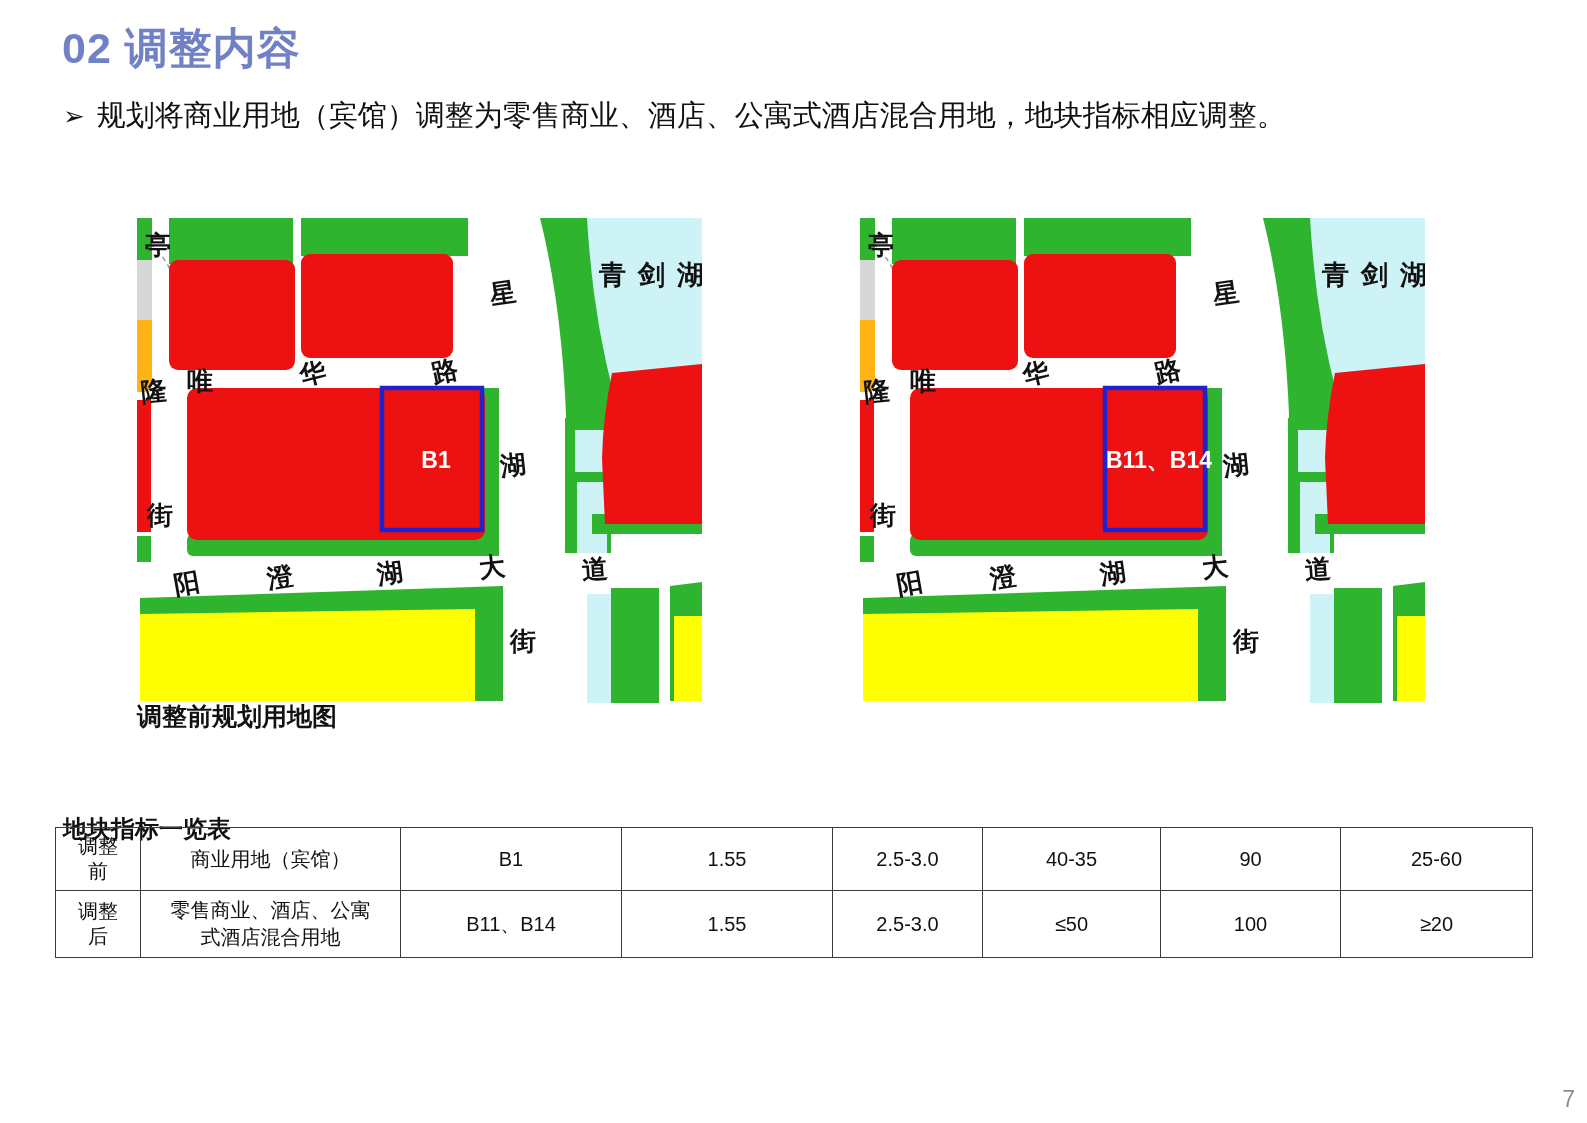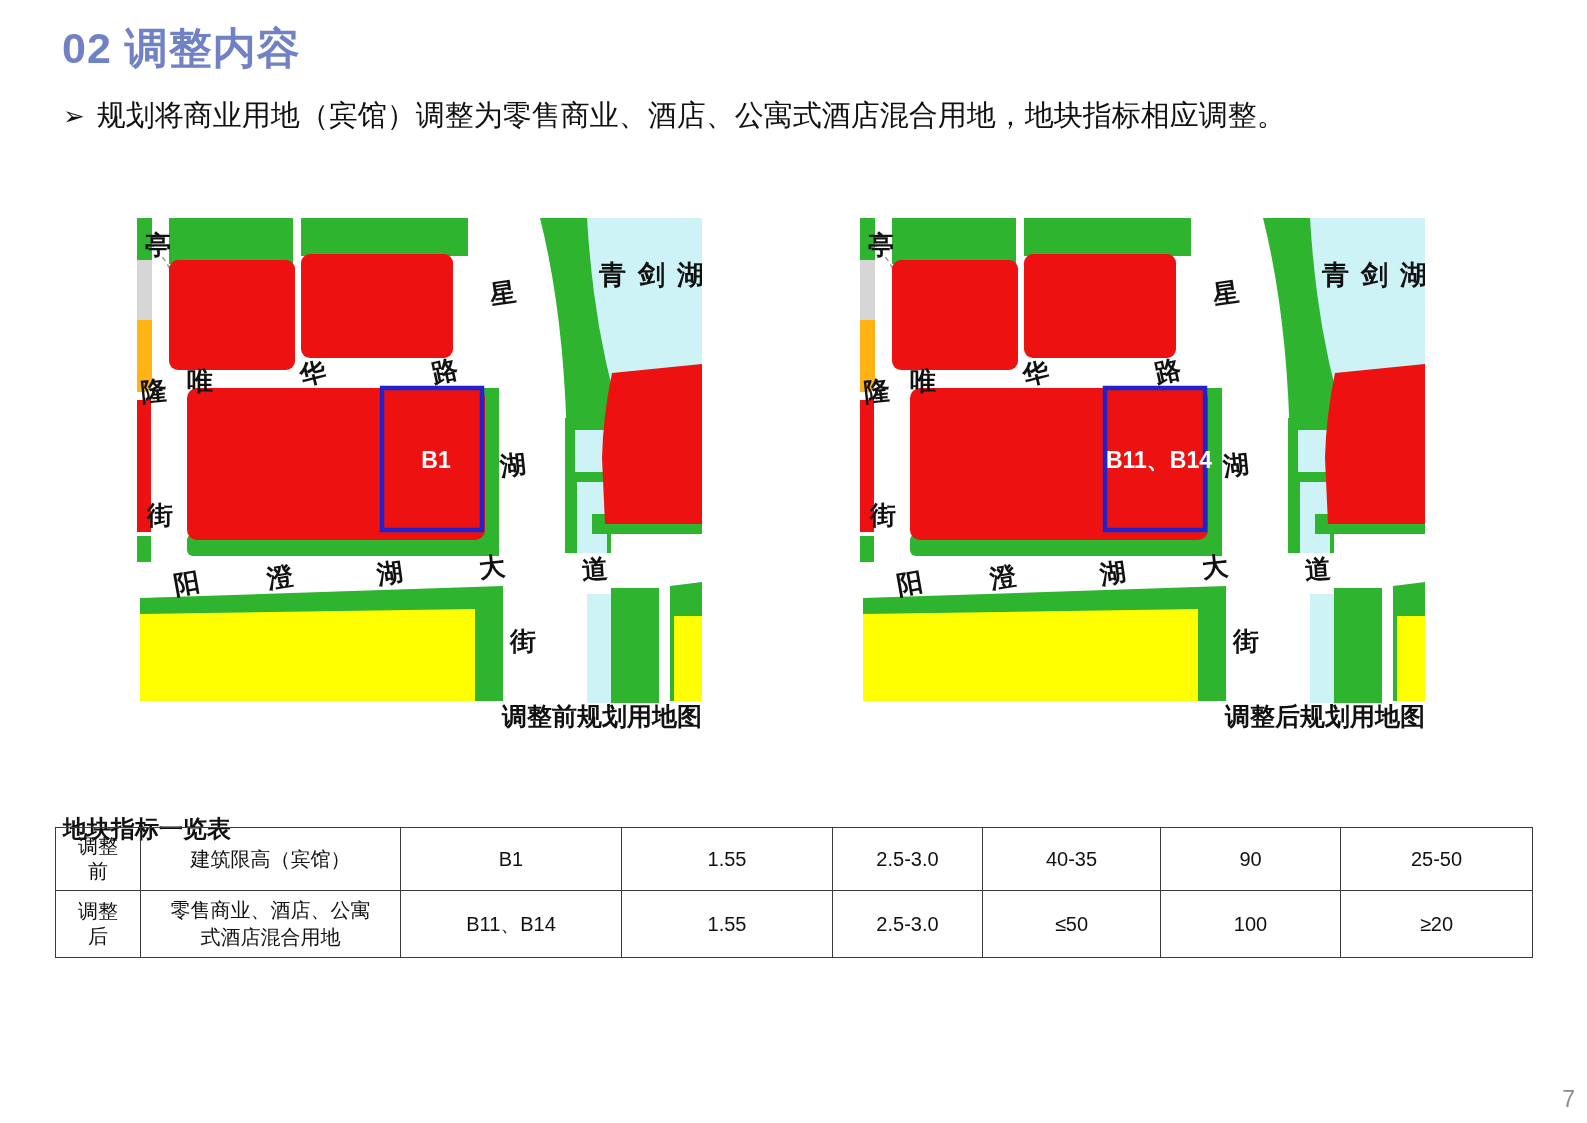--- a/index.html
+++ b/index.html
@@ -13,21 +13,21 @@
   }
   .bullet-line{
     position:absolute; left:63px; top:96px; font-size:29px; color:#111;
     display:flex; align-items:center; white-space:nowrap;
   }
   .bullet-marker{ font-size:26px; margin-right:12px; color:#111; }
   .map{ position:absolute; width:565px; height:485px; }
   .map-before{ left:137px; top:218px; }
   .map-after{ left:860px; top:218px; }
   .map-caption{
-    position:absolute; width:565px; top:700px; text-align:right;
+    position:absolute; width:565px; top:700px; 
     font-size:25px; font-weight:bold; color:#111;
   }
   .cap-before{ left:137px; }
   .cap-after{ left:860px; }
   .table-title{
     position:absolute; left:63px; top:786px; font-size:24px; font-weight:bold; color:#111;margin-top:27px;
   }
   table.indicators{
     position:absolute; left:55px; top:827px; width:1477px;
     border-collapse:collapse; table-layout:fixed;
@@ -138,45 +138,44 @@
   <svg class="map map-before" viewBox="0 0 565 485">
     <use href="#basemap"></use>
     <text class="parcel-label" x="299" y="250">B1</text>
   </svg>
   <div class="map-caption cap-before">调整前规划用地图</div>
 
   <svg class="map map-after" viewBox="0 0 565 485">
     <use href="#basemap"></use>
     <text class="parcel-label" x="299" y="250">B11、B14</text>
   </svg>
-  <div class="map-caption cap-after">调整后规划用地图</div>
 
   <div class="table-title">地块指标一览表</div>
 
   <table class="indicators">
     <colgroup>
       <col style="width:85px">
         <col style="width:260px">
         <col style="width:221px">
         <col style="width:211px">
       <col style="width:150px">
         <col style="width:178px">
         <col style="width:180px">
         <col style="width:192px">
     </colgroup>
     <tbody>
     <tr class="r1">
       <td><span class="rowlabel">调整前</span></td>
-      <td>建筑限高（宾馆）</td>
+      <td>商业用地（宾馆）</td>
       <td>B1</td>
       <td>1.55</td>
       <td>2.5-3.0</td>
       <td>40-35</td>
       <td>90</td>
-      <td>25-50</td>
+      <td>25-60</td>
     </tr>
     <tr class="r2">
       <td><span class="rowlabel">调整后</span></td>
       <td><span class="wrapcell">零售商业、酒店、公寓式酒店混合用地</span></td>
       <td>B11、B14</td>
       <td>1.55</td>
       <td>2.5-3.0</td>
       <td>≤50</td>
       <td>100</td>
       <td>≥20</td>

